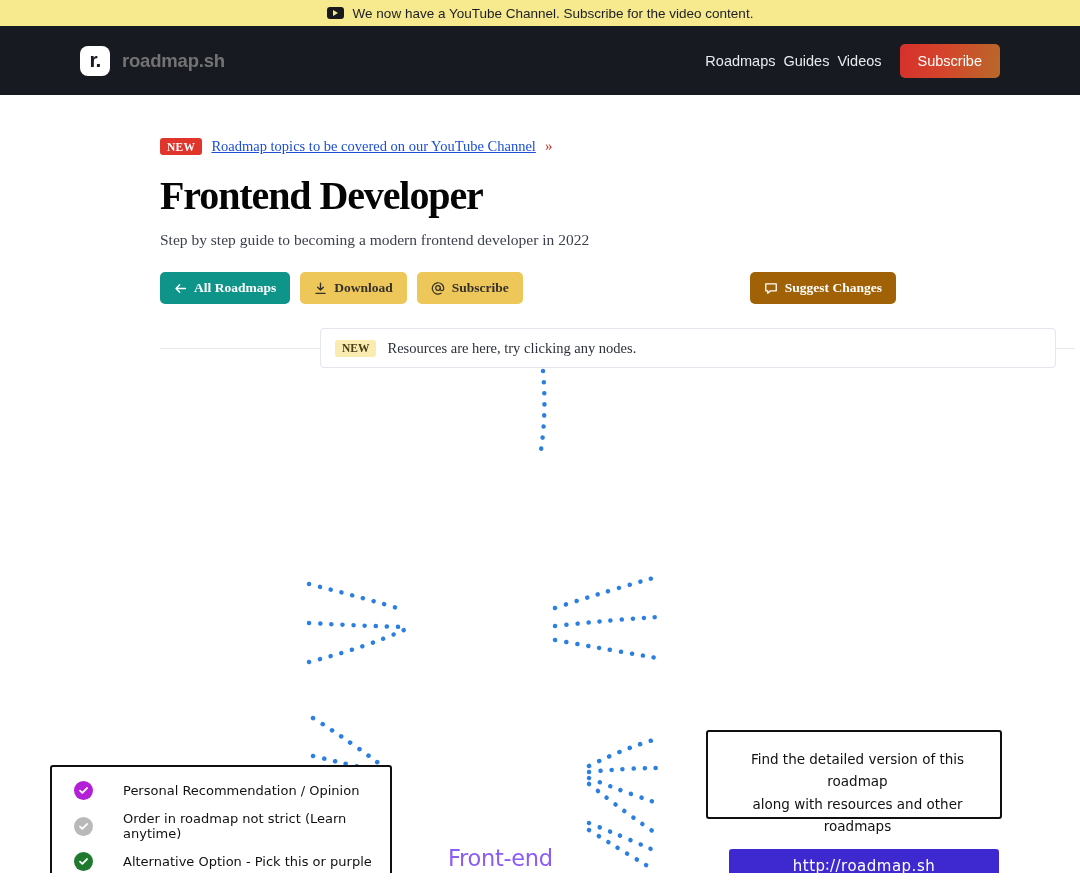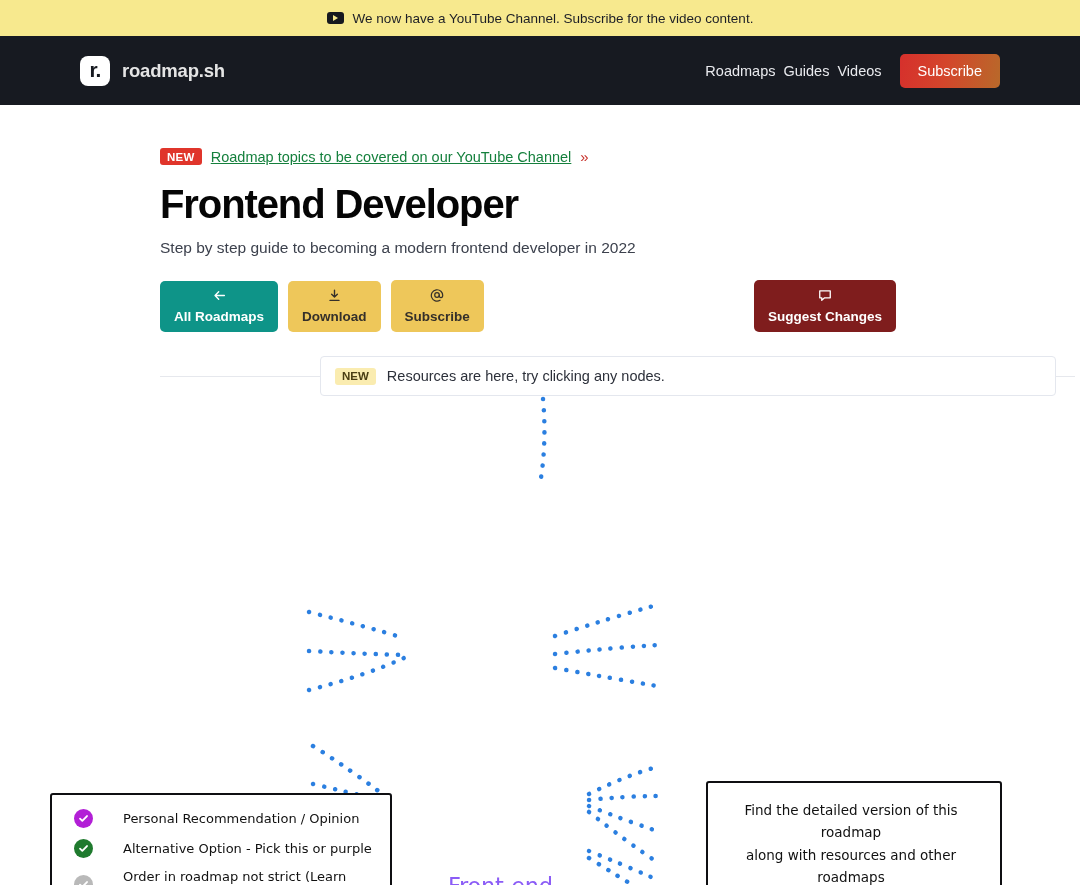--- a/index.html
+++ b/index.html
@@ -5,21 +5,21 @@
   * { box-sizing: border-box; margin: 0; padding: 0; }
   html, body {
     width: 1080px; height: 885px;
     font-family: "Liberation Sans", sans-serif;
     background: #ffffff;
     overflow: hidden;
   }
 
   
   .announce {
-    height: 36px;
+    height: 26px;
     background: #f7e98e;
     display: flex;
     align-items: center;
     justify-content: center;
     gap: 9px;
     font-size: 13.5px;
     color: #1c1e26;
   }
   .yt-icon {
     width: 17px; height: 12px;
@@ -63,21 +63,21 @@
     align-items: center;
     justify-content: center;
     font-size: 21px;
     font-weight: bold;
     color: #171a21;
     line-height: 1;
     letter-spacing: -1px;
     padding-bottom: 2px;
   }
   .brand-name {
-    color: #e5e5e5;
+    color: #737373;
     font-size: 18.5px;
     font-weight: bold;
     letter-spacing: -0.2px;
   }
   .nav { display: flex; align-items: center; gap: 8px; }
   .nav a {
     color: #e9eaee;
     font-size: 14.5px;
     text-decoration: none;
   }
@@ -87,38 +87,38 @@
     font-size: 14.5px;
     padding: 9px 18px;
     border-radius: 5px;
     border: none;
     cursor: pointer;
     font-family: inherit;
     margin-left: 10px;
   }
 
   
-  .intro { width: 1080px; padding: 0 5px 0 160px; position: relative; }
+  .intro { width: 1080px; padding: 0 5px 0 160px; position: relative; font-family: Liberation Serif, serif; }
   .new-line {
     display: flex;
     align-items: center;
     gap: 9px;
     padding-top: 43px;
   }
   .pill-new {
     background: #e0352b;
     color: #fff;
     font-size: 11.5px;
     font-weight: bold;
     padding: 2.5px 7px;
     border-radius: 3px;
     letter-spacing: 0.3px;
   }
   .new-link {
-    color: #15803d;
+    color: #1d4ed8;
     font-size: 14.5px;
     text-decoration: underline;
   }
   .new-chev { color: #c8322c; font-size: 15px; text-decoration: none; }
   .page-title {
     font-size: 40px;
     font-weight: bold;
     color: #050505;
     letter-spacing: -1.1px;
     margin-top: 17px;
@@ -142,25 +142,24 @@
     gap: 7px;
     font-size: 13.5px;
     font-weight: bold;
     padding: 8px 14px;
     border-radius: 5px;
     border: none;
     cursor: pointer;
     font-family: inherit;
     margin-right: 10px;
     white-space: nowrap;
-    flex-direction: column;
   }
   .act-teal { background: #0e9488; color: #fff; }
   .act-amber { background: #eec75a; color: #35302a; }
-  .act-green { background: #7f1d1d; color: #fff; margin-right: 0; margin-left: auto; }
+  .act-green { background: #a16207; color: #fff; margin-right: 0; margin-left: auto; }
   .act svg { display: block; }
 
   
   .res-wrap { position: relative; margin-top: 24px; height: 40px; }
   .res-rule {
     position: absolute;
     left: 0; right: 0; top: 20px;
     height: 1px;
     background: #e6e8ed;
   }
@@ -217,21 +216,21 @@
     display: inline-flex;
     align-items: center;
     justify-content: center;
     flex: 0 0 auto;
   }
   .badge.purple { background: #b21fd6; }
   .badge.green  { background: #1f7a2e; }
   .badge.gray   { background: #b9b9b9; }
   .badge svg { display: block; }
 
-  .info-box { left: 706px; top: 385px; width: 296px; height: 119px; padding: 16px 14px 0 8px; }
+  .info-box { left: 706px; top: 362px; width: 296px; height: 89px; padding: 16px 14px 0 21px; }
   .info-text { font-size: 13.5px; color: #111; line-height: 1.65; text-align: center; font-family: "DejaVu Sans", sans-serif; }
   .info-btn {
     margin-top: 12px;
     width: 270px; height: 34px;
     background: #3d29cf;
     color: #fff;
     border: none;
     border-radius: 3px;
     font-size: 15px;
     font-family: "DejaVu Sans", sans-serif;
@@ -372,34 +371,34 @@
   <div class="legend-box">
     <div class="legend-row">
       <span class="badge purple">
           <svg width="11" height="11" viewBox="0 0 12 12">
             <path d="M2.2 6.2 4.7 8.6 9.8 3.3" stroke="#fff" stroke-width="2" fill="none" stroke-linecap="round" stroke-linejoin="round"></path>
           </svg>
         </span>
       <span class="legend-label">Personal Recommendation / Opinion</span>
     </div>
     <div class="legend-row">
+      <span class="badge gray">
+          <svg width="11" height="11" viewBox="0 0 12 12">
+            <path d="M2.2 6.2 4.7 8.6 9.8 3.3" stroke="#fff" stroke-width="2" fill="none" stroke-linecap="round" stroke-linejoin="round"></path>
+          </svg>
+        </span>
+      <span class="legend-label">Order in roadmap not strict (Learn anytime)</span>
+    </div>
+    <div class="legend-row">
       <span class="badge green">
           <svg width="11" height="11" viewBox="0 0 12 12">
             <path d="M2.2 6.2 4.7 8.6 9.8 3.3" stroke="#fff" stroke-width="2" fill="none" stroke-linecap="round" stroke-linejoin="round"></path>
           </svg>
         </span>
       <span class="legend-label">Alternative Option - Pick this or purple</span>
-    </div>
-    <div class="legend-row">
-      <span class="badge gray">
-          <svg width="11" height="11" viewBox="0 0 12 12">
-            <path d="M2.2 6.2 4.7 8.6 9.8 3.3" stroke="#fff" stroke-width="2" fill="none" stroke-linecap="round" stroke-linejoin="round"></path>
-          </svg>
-        </span>
-      <span class="legend-label">Order in roadmap not strict (Learn anytime)</span>
     </div>
 
   </div>
 
   <div class="info-box">
     <div class="info-text">Find the detailed version of this roadmap</div>
     <div class="info-text">along with resources and other roadmaps</div>
     <button class="info-btn">http∶//roadmap.sh</button>
   </div>
 

